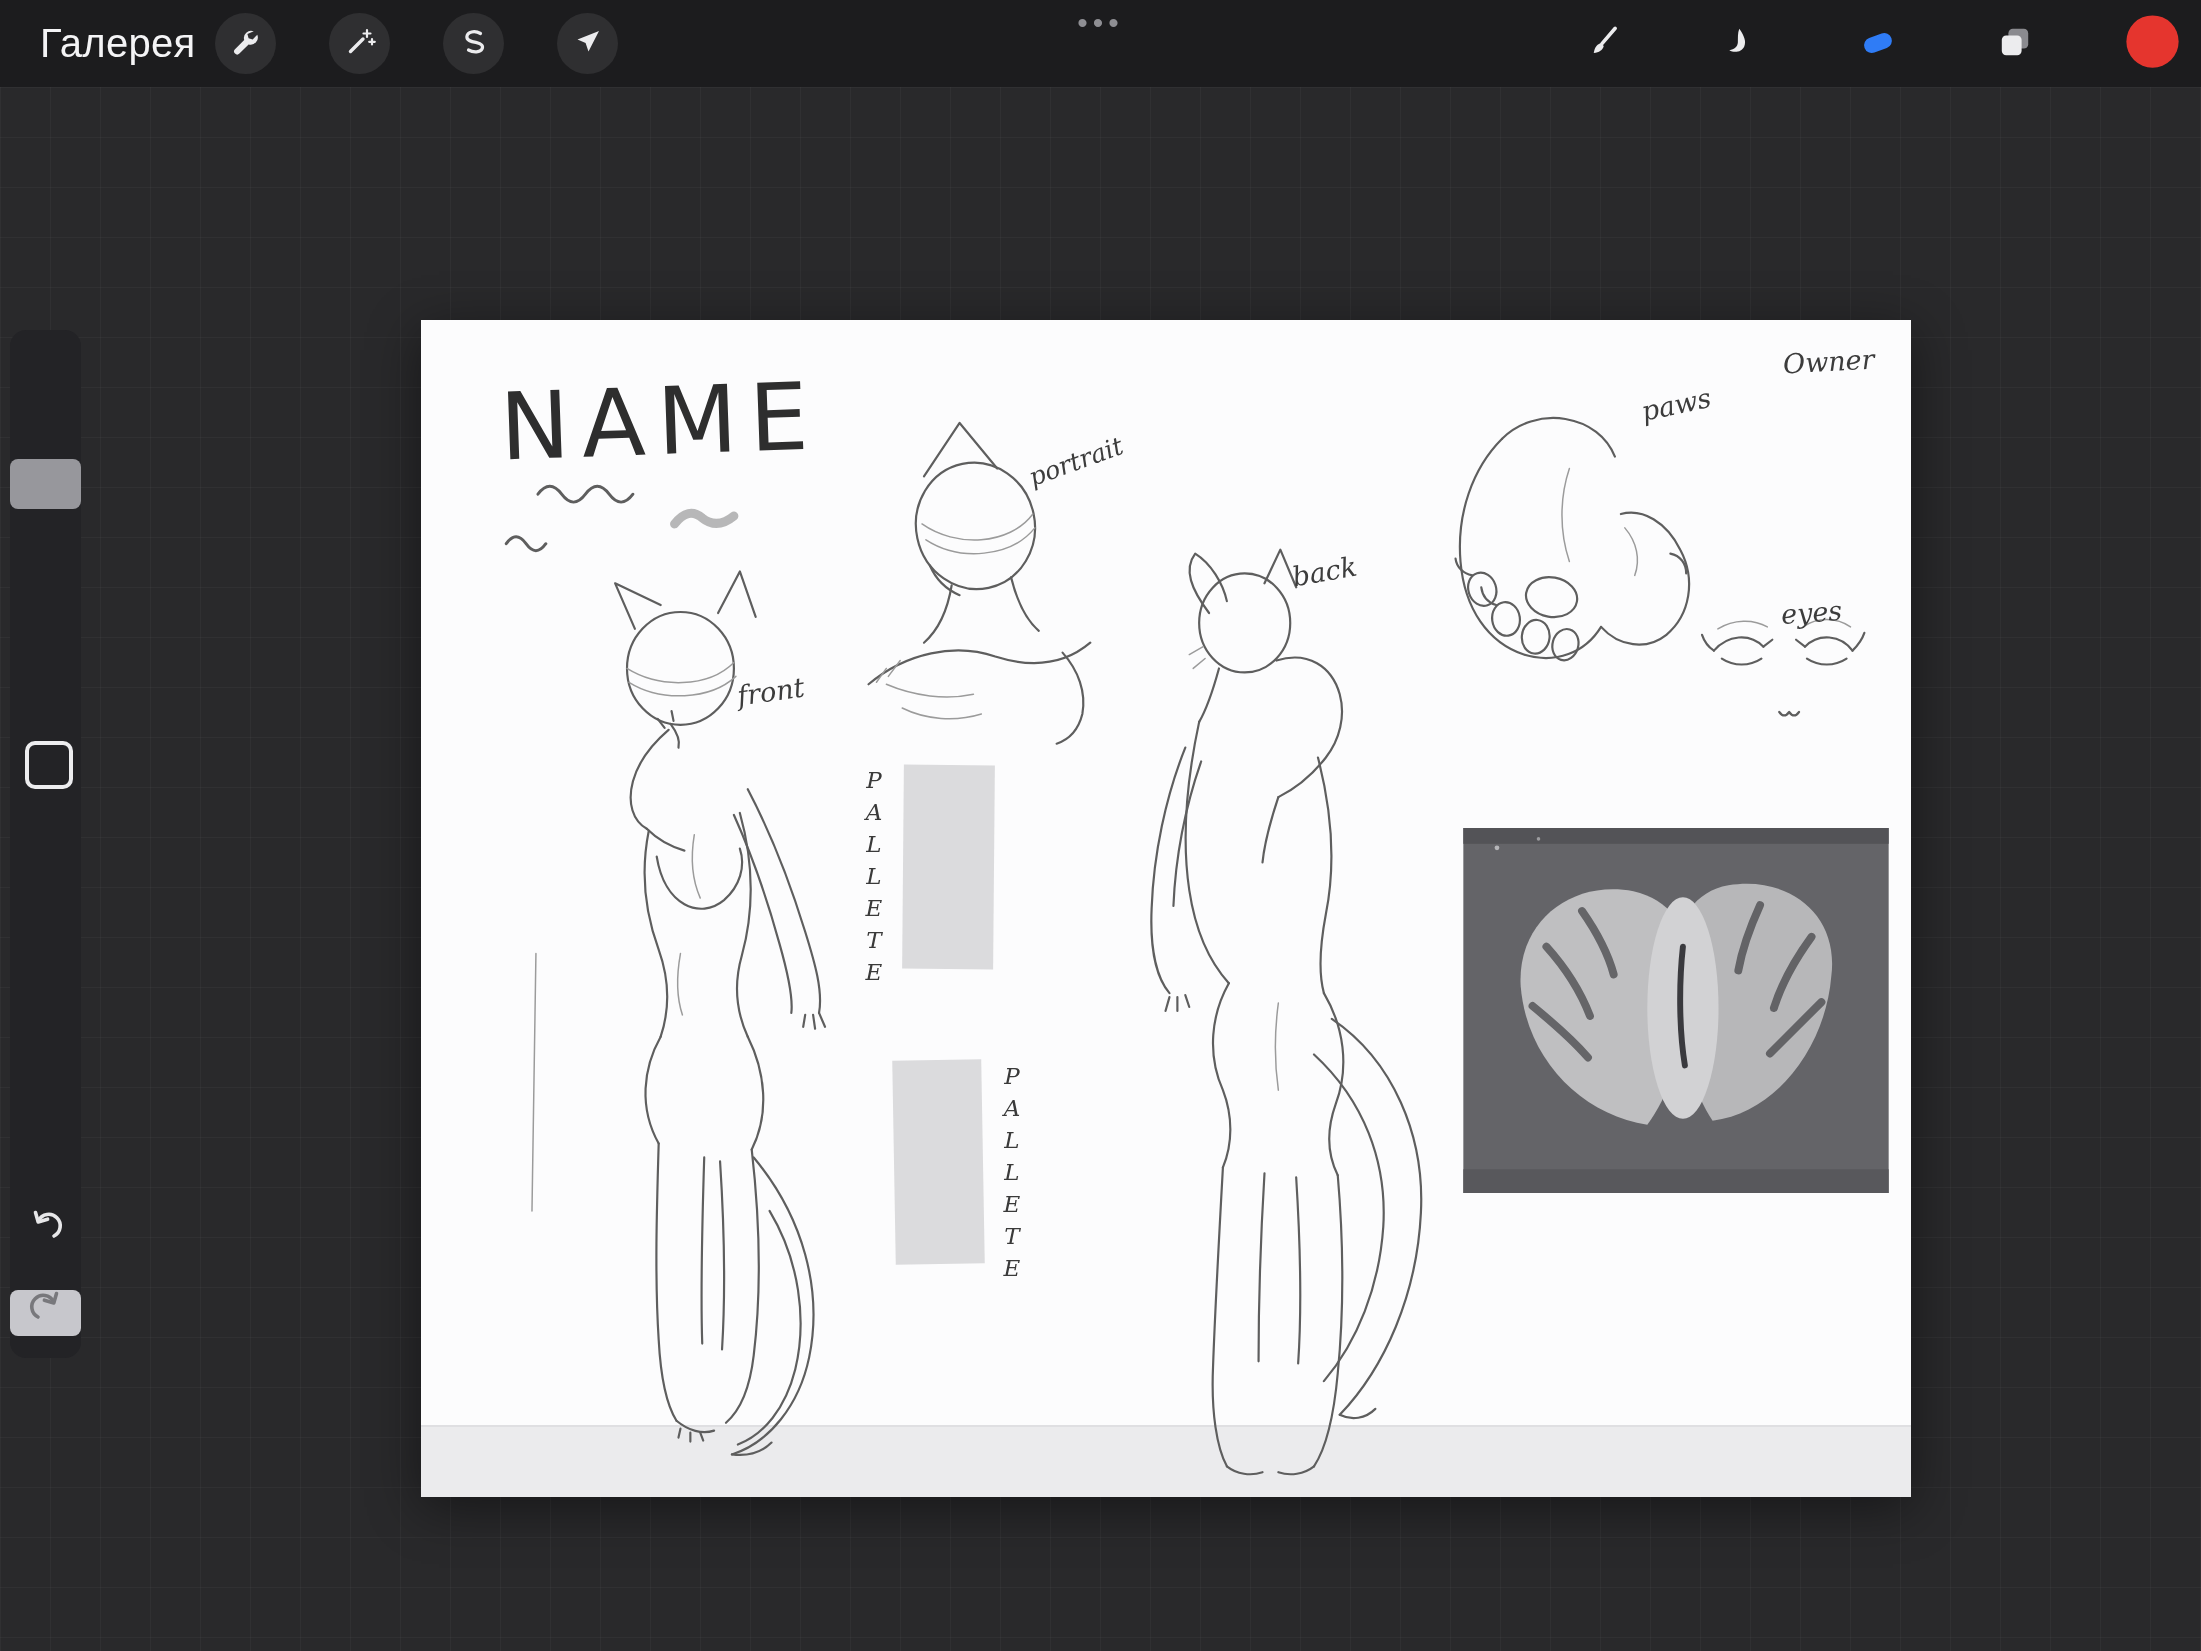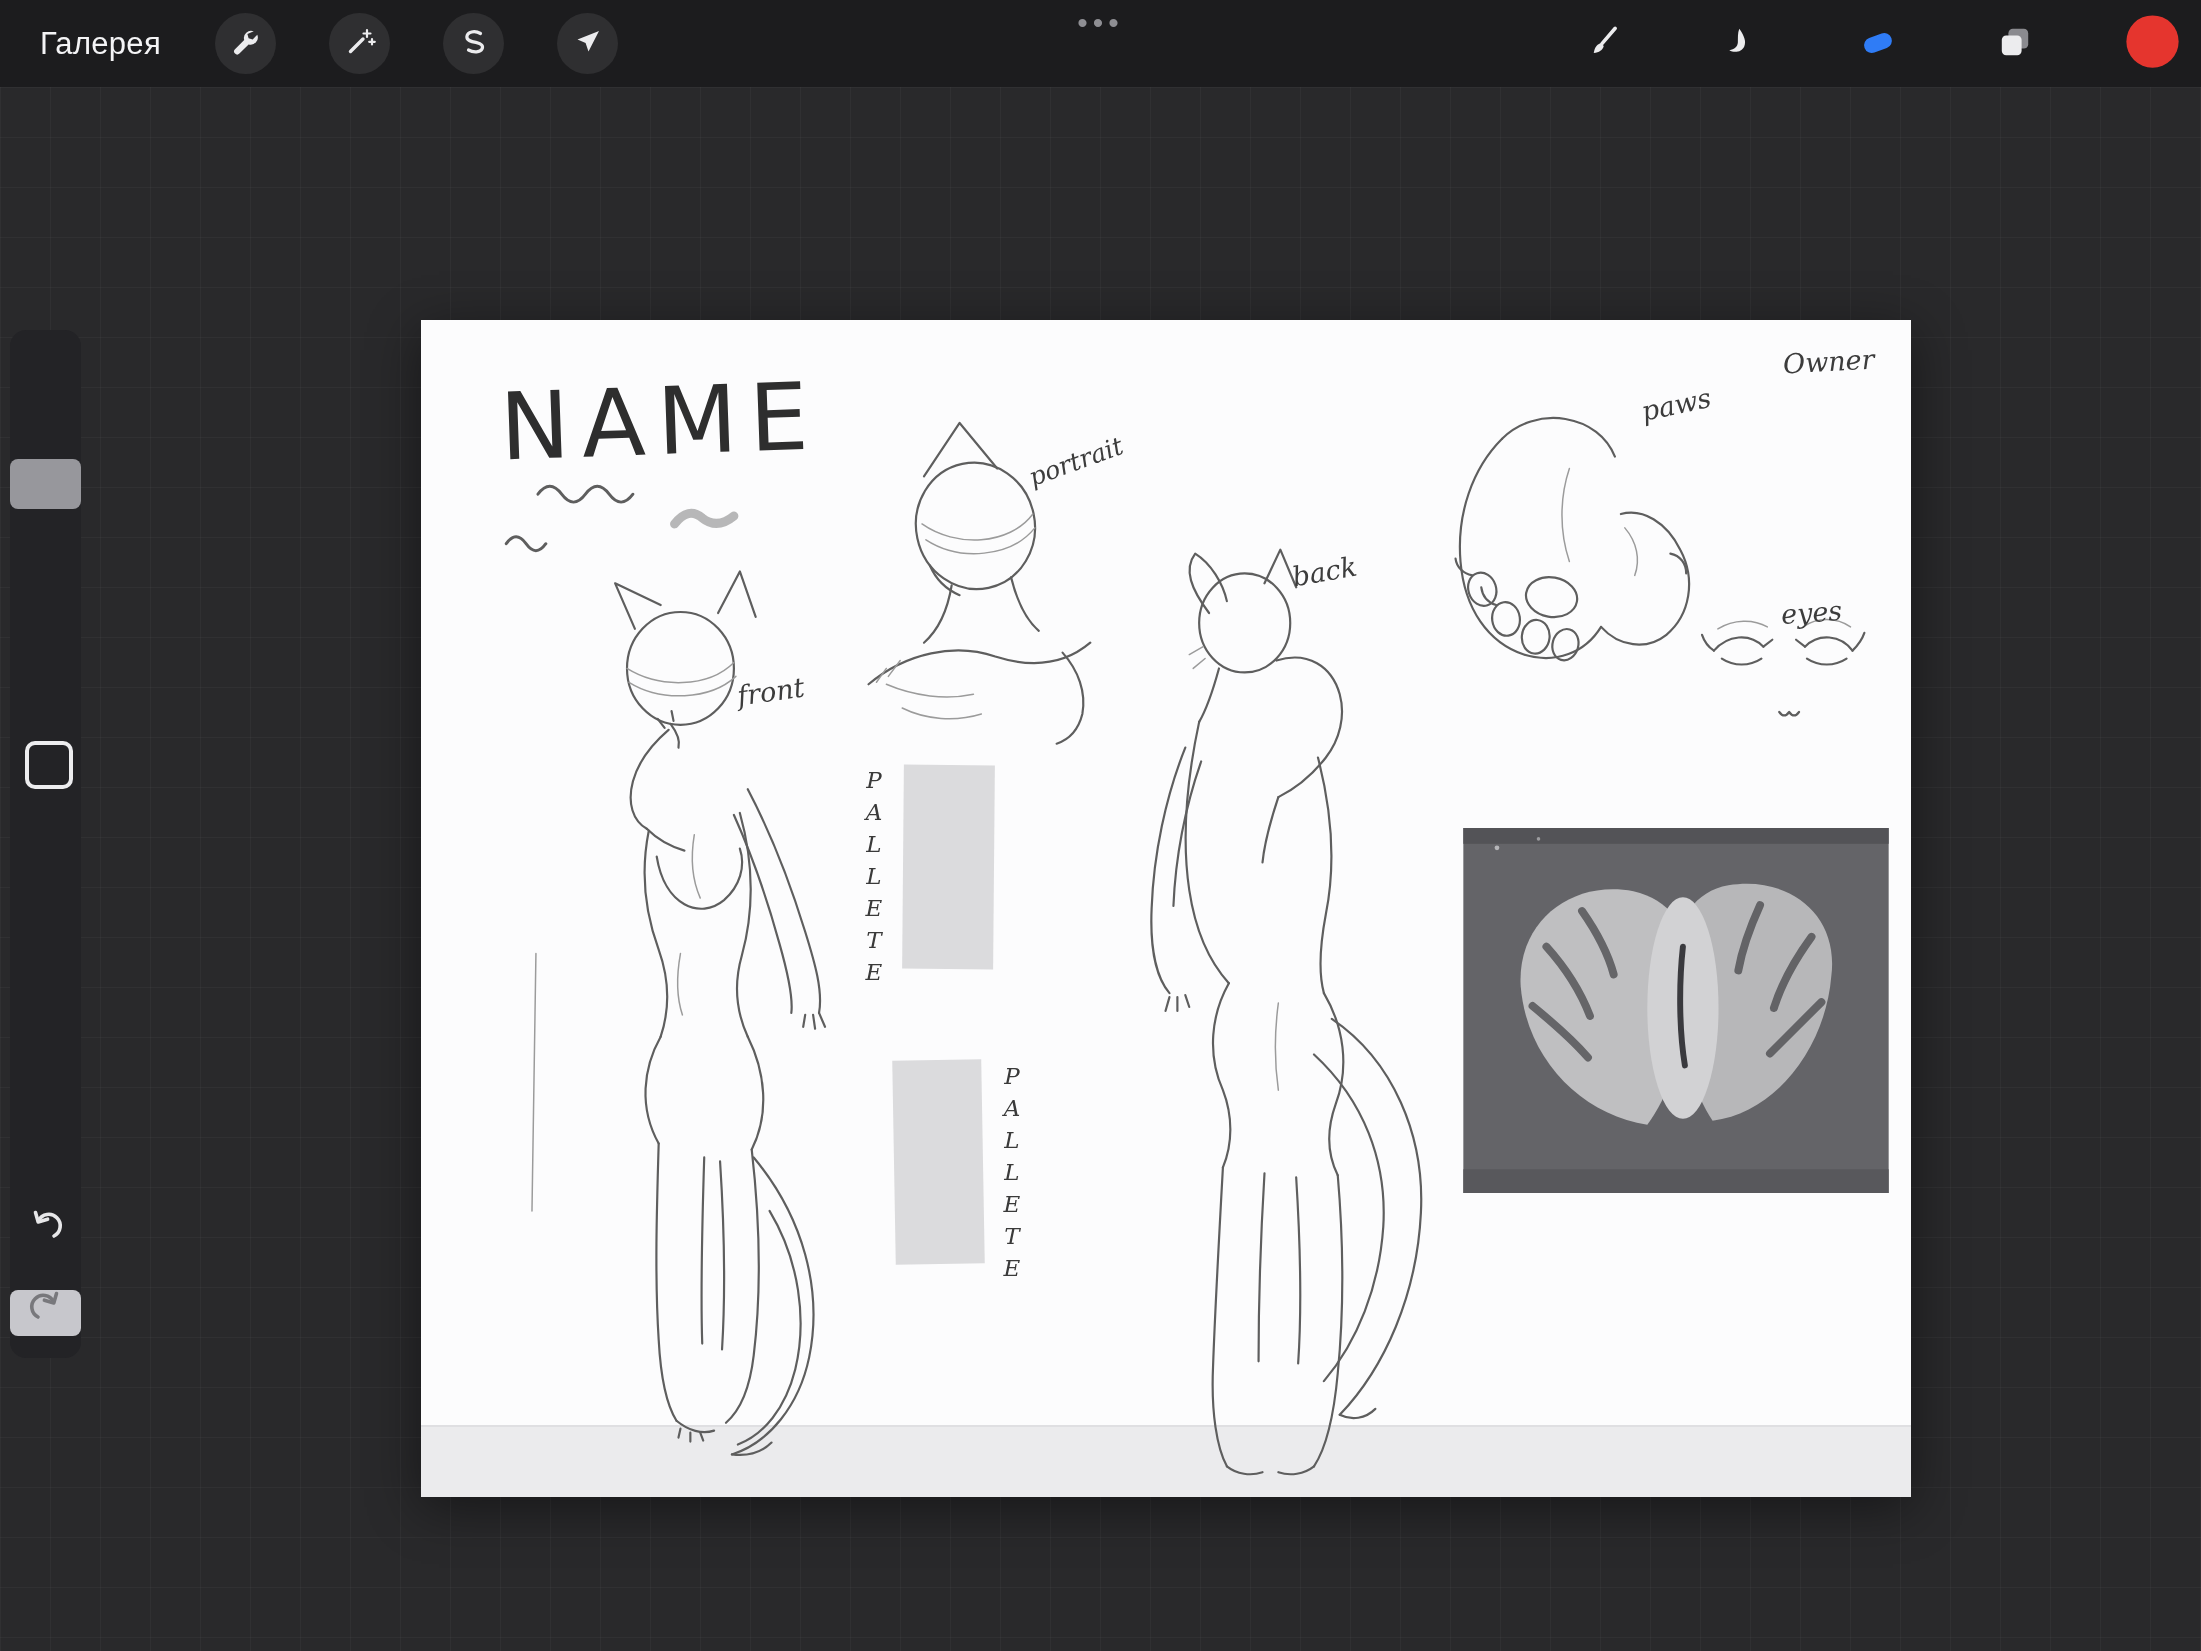--- a/index.html
+++ b/index.html
@@ -10,21 +10,21 @@
       linear-gradient(rgba(255,255,255,.032) 1px, transparent 1px),
       linear-gradient(90deg, rgba(255,255,255,.032) 1px, transparent 1px);
     background-size:50px 50px;
     background-position:0 87px;
     font-family:"Liberation Sans", sans-serif;
     -webkit-font-smoothing:antialiased;
   }
   
   .topbar{position:absolute;left:0;top:0;width:2202px;height:87px;background:#1c1c1e;z-index:20;}
   .gallery{position:absolute;left:40px;top:0;height:87px;display:flex;align-items:center;
-    color:#f4f4f6;font-size:31px;letter-spacing:0.3px;cursor:pointer;}
+    color:#f4f4f6;font-size:40px;letter-spacing:0.3px;cursor:pointer;}
   .tool-circle{position:absolute;top:13px;width:61px;height:61px;border-radius:50%;
     background:#2f2f31;display:flex;align-items:center;justify-content:center;cursor:pointer;}
   .tool-plain{position:absolute;top:16px;width:55px;height:55px;display:flex;align-items:center;justify-content:center;cursor:pointer;}
   .dots{position:absolute;left:1065px;top:6px;width:71px;text-align:center;color:#8e8e93;
     font-size:30px;letter-spacing:5px;cursor:pointer;user-select:none;}
   
   .sidebar{position:absolute;left:10px;top:330px;width:71px;height:1028px;background:#232326;
     border-radius:16px;z-index:15;}
   .slider{position:absolute;left:0;width:71px;cursor:pointer;}
   .handle1{position:absolute;left:0;top:129px;width:71px;height:50px;background:#97979c;border-radius:8px;}

